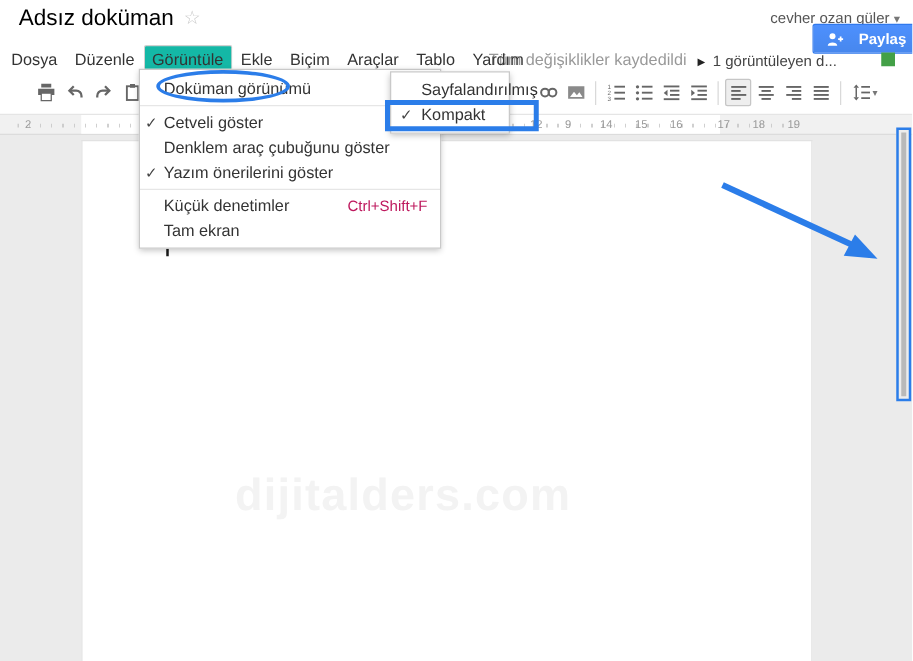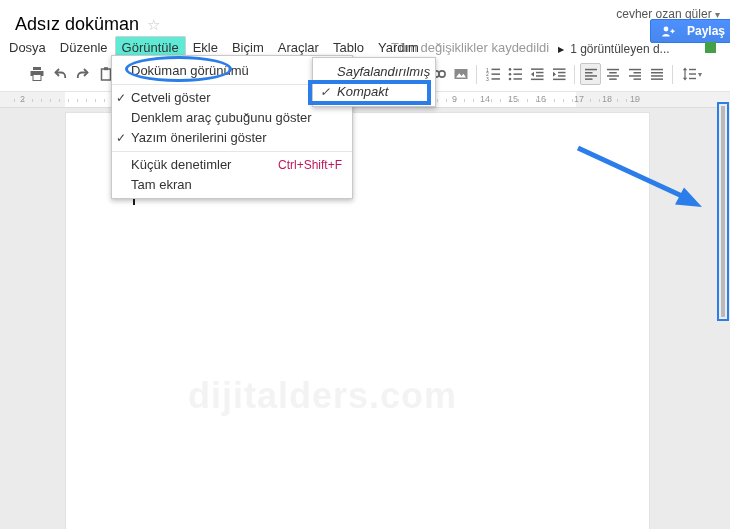--- a/index.html
+++ b/index.html
@@ -1,39 +1,39 @@
 <!DOCTYPE html>
 <html><head>
 <meta charset="utf-8">
 <style>
   html,body{margin:0;padding:0;background:#fff;font-family:"Liberation Sans",sans-serif;}
   .screen{position:relative;width:730px;height:529px;background:#fff;overflow:hidden;}
 
   
-  .title-row{position:absolute;left:15px;top:14px;display:flex;align-items:center;gap:8px;}
+  .title-row{position:absolute;left:15px;top:4px;display:flex;align-items:center;gap:8px;}
   .doc-title{font-size:18px;color:#000;}
   .star{font-size:15px;color:#c7c7c7;line-height:1;}
   .account{position:absolute;right:10px;top:7px;font-size:12px;color:#555;}
   .account .dd{color:#777;font-size:10px;}
   .btn-comments{position:absolute;left:588px;top:19px;height:24px;padding:0 9px;display:flex;align-items:center;gap:5px;
     font-size:12px;font-weight:bold;color:#444;background:linear-gradient(#f7f7f7,#efefef);
     border:1px solid #d9d9d9;border-radius:2px;box-sizing:border-box;}
   .btn-comments .dd{font-size:9px;color:#777;}
   .btn-share{position:absolute;left:650px;top:19px;height:24px;padding:0 10px;display:flex;align-items:center;gap:12px;
     font-size:12px;font-weight:bold;color:#fff;background:linear-gradient(#4d90fe,#4787ed);
     border:1px solid #3079ed;border-radius:2px;box-sizing:border-box;}
   .save-status{position:absolute;left:355px;top:40px;font-size:13px;color:#999;margin-left:36px;}
   .viewers{position:absolute;left:558px;top:42px;font-size:12px;color:#444;display:flex;align-items:center;gap:6px;}
   .viewers .mk{font-size:8px;color:#222;}
   .presence{position:absolute;left:705px;top:42px;width:11px;height:11px;background:#43a047;}
 
   
   .menubar{position:absolute;left:2px;top:36px;display:flex;font-size:13px;color:#333;z-index:5;}
   .menubar-item{padding:3px 6px;cursor:default;border:1px solid transparent;}
-  .menubar-item.open{background:#5eead4;border:1px solid #d0d0d0;border-bottom-color:#fff;border-radius:2px 2px 0 0;}
+  .menubar-item.open{background:#14b8a6;border:1px solid #d0d0d0;border-bottom-color:#fff;border-radius:2px 2px 0 0;}
 
   
   .toolbar{position:absolute;left:0;right:0;top:57px;height:34px;border-bottom:1px solid #e5e5e5;background:#fff;}
   .tgroup{position:absolute;top:0;height:34px;display:flex;align-items:center;}
   .tgroup.left{left:26px;gap:2px;}
   .tgroup.right{left:428px;gap:1px;}
   .tbtn{width:19px;height:20px;display:flex;align-items:center;justify-content:center;border:1px solid transparent;border-radius:2px;}
   .tbtn.active{border:1px solid #c6c6c6;background:#eee;}
   .tsep{width:1px;height:19px;background:#d9d9d9;margin:0 4px;}
   .tdd{font-size:8px;color:#777;margin-left:-2px;}
@@ -54,22 +54,22 @@
 
   
   .menu{position:absolute;left:111px;top:55px;width:242px;box-sizing:border-box;background:#fff;
     border:1px solid #c9c9c9;box-shadow:0 2px 5px rgba(0,0,0,.25);padding:5px 0 3px;z-index:20;font-size:13px;color:#333;}
   .menu-item{position:relative;height:20px;line-height:20px;padding-left:19px;padding-right:10px;white-space:nowrap;}
   .menu-item .check{position:absolute;left:4px;top:0;width:14px;color:#444;font-size:12px;}
   .menu-item .shortcut{float:right;color:#be185d;font-size:12px;}
   .menu-item .subarrow{position:absolute;right:8px;top:0;font-size:8px;color:#555;}
   .menu-sep{height:1px;background:#e6e6e6;margin:3px 0;}
 
-  .submenu{position:absolute;left:312px;top:57px;width:124px;box-sizing:border-box;background:#fff;
-    border:1px solid #c9c9c9;box-shadow:0 2px 5px rgba(0,0,0,.25);padding:4px 0;z-index:21;font-size:13px;color:#333;font-style:italic;}
+  .submenu{position:absolute;left:312px;top:57px;width:96px;box-sizing:border-box;background:#fff;
+    border:1px solid #c9c9c9;box-shadow:0 2px 5px rgba(0,0,0,.25);padding:4px 0;z-index:21;font-size:13px;color:#333;}
   .submenu .menu-item{padding-left:24px;}
   .submenu .menu-item .check{left:7px;}
 
   
   .annot-ellipse{position:absolute;left:125px;top:56px;width:107px;height:26px;box-sizing:border-box;
     border:3px solid #2b7de9;border-radius:50%;z-index:25;pointer-events:none;}
   .annot-box{position:absolute;left:308px;top:80px;width:123px;height:25px;box-sizing:border-box;
     border:4px solid #2b7de9;z-index:25;pointer-events:none;}
   .annot-svg{position:absolute;left:0;top:0;width:730px;height:529px;z-index:30;pointer-events:none;}
   .scrollbar-annot{position:absolute;left:717px;top:102px;width:12px;height:219px;box-sizing:border-box;

